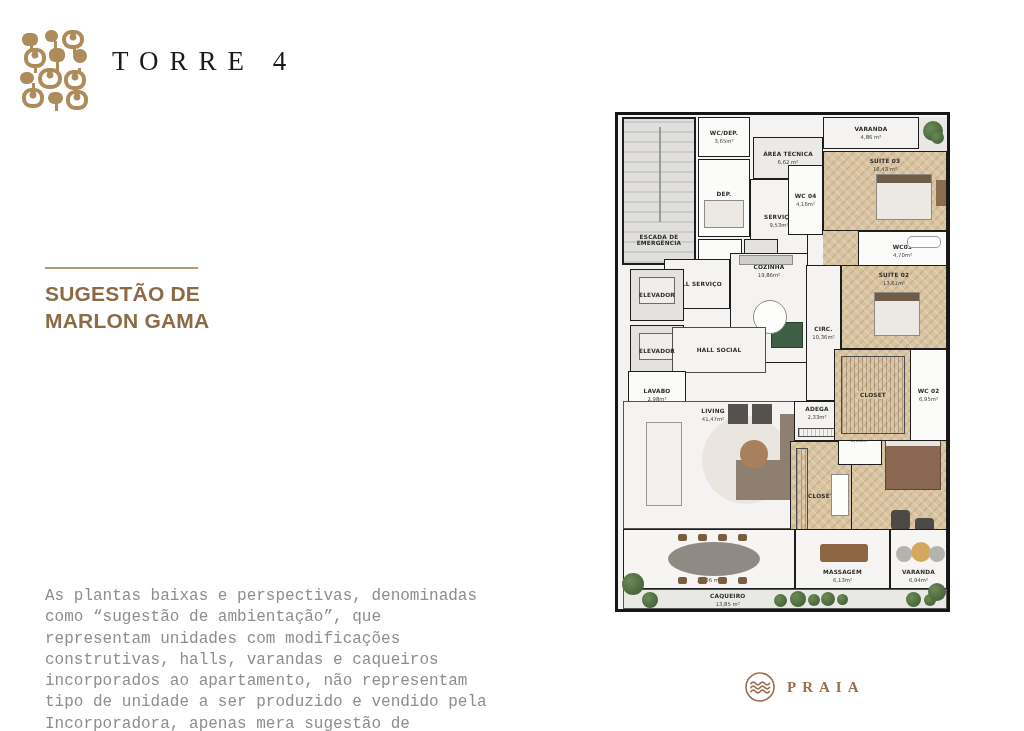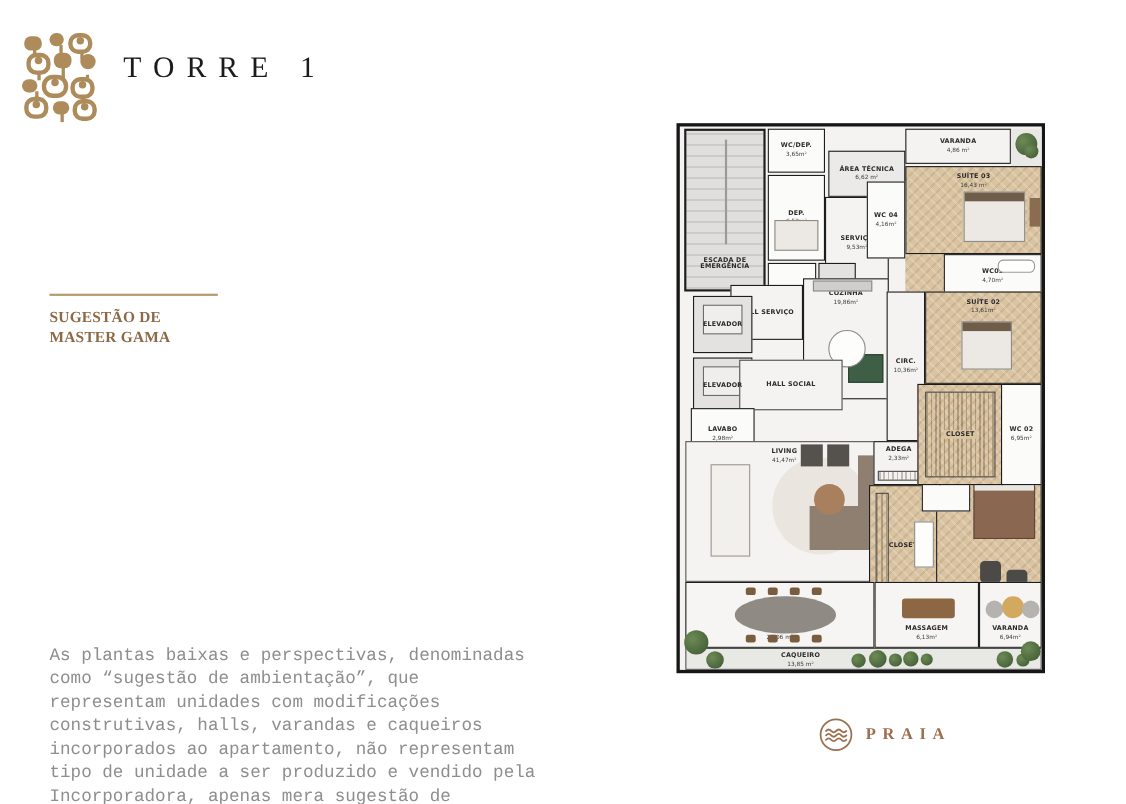--- a/index.html
+++ b/index.html
@@ -8,27 +8,27 @@
   *{box-sizing:border-box;}
 
   
   #torre-title{position:absolute;left:112px;top:46px;font-size:27px;letter-spacing:11px;
        color:#1b1b1b;font-family:"Liberation Serif",serif;}
   #logo{position:absolute;left:18px;top:28px;}
   #info{position:absolute;left:45px;top:258px;width:230px;}
   .area-value{font-size:41px;font-weight:bold;font-style:italic;color:#24201c;
        font-family:"DejaVu Serif",serif;letter-spacing:-1px;}
   .gold-rule{width:153px;height:2px;background:#b49a6e;margin-top:9px;}
-  .credit{margin-top:12px;font-size:14px;font-weight:bold;color:#8c6a46;line-height:1.28;
-       font-family:Liberation Serif, serif;letter-spacing:.2px;}
+  .credit{margin-top:12px;font-size:21px;font-weight:bold;color:#8c6a46;line-height:1.28;
+       font-family:Liberation Sans, sans-serif;letter-spacing:.2px;}
   #disclaimer{position:absolute;left:45px;top:586px;width:444px;margin:0;
        font-size:16px;line-height:1.33;color:#8e8e8e;font-family:Liberation Mono, monospace;}
 
   
-  #brand{position:absolute;left:744px;top:652px;display:flex;align-items:center;gap:11px;}
+  #brand{position:absolute;left:744px;top:671px;display:flex;align-items:center;gap:11px;}
   #brand .wordmark{font-size:15px;font-weight:bold;letter-spacing:6px;color:#9c6f4e;
        font-family:"Liberation Serif",serif;}
 
   
   #plan{position:absolute;left:615px;top:112px;width:335px;height:500px;
        background:#f4f3f1;border:3px solid #161616;}
   .room{position:absolute;border:1.6px solid #1d1d1d;display:flex;flex-direction:column;
        align-items:center;justify-content:center;text-align:center;overflow:hidden;}
   .rn{font-family:"DejaVu Sans",sans-serif;font-weight:bold;font-size:5.8px;color:#2b2b2b;
        line-height:1.15;letter-spacing:.2px;}
@@ -90,27 +90,27 @@
     </g>
     <g fill="#ad8b5b">
       <circle cx="55" cy="9" r="3.4"></circle>
       <circle cx="17" cy="27" r="3.4"></circle>
       <circle cx="32" cy="47" r="3.4"></circle>
       <circle cx="57" cy="49" r="3.4"></circle>
       <circle cx="15" cy="67" r="3.4"></circle>
       <circle cx="59" cy="69" r="3.4"></circle>
     </g>
   </svg>
-  <div id="torre-title">TORRE 1</div>
+  <div id="torre-title">TORRE 4</div>
 
   <div id="info">
     <div class="gold-rule"></div>
     <div class="credit">
       <div>SUGESTÃO DE</div>
-      <div>MASTER GAMA</div>
+      <div>MARLON GAMA</div>
     </div>
   </div>
 
   <p id="disclaimer">As plantas baixas e perspectivas, denominadas como “sugestão de ambientação”, que representam unidades com modificações construtivas, halls, varandas e caqueiros incorporados ao apartamento, não representam tipo de unidade a ser produzido e vendido pela Incorporadora, apenas mera sugestão de aproveitamento da mesma, não estando abrangida pelo preço de venda e cuja implementação, se for escolha do adquirente, deverá ser feita após entrega da unidade, mediante obtenção, por conta e risco do adquirente, das devidas autorizações.</p>
 
   <div id="plan">
 
     <div class="patch wood" style="left:205px;top:116px;width:37px;height:40px"></div>
 
     <div class="room stairs lb" style="left:4px;top:2px;width:74px;height:148px;padding-bottom:16px">

